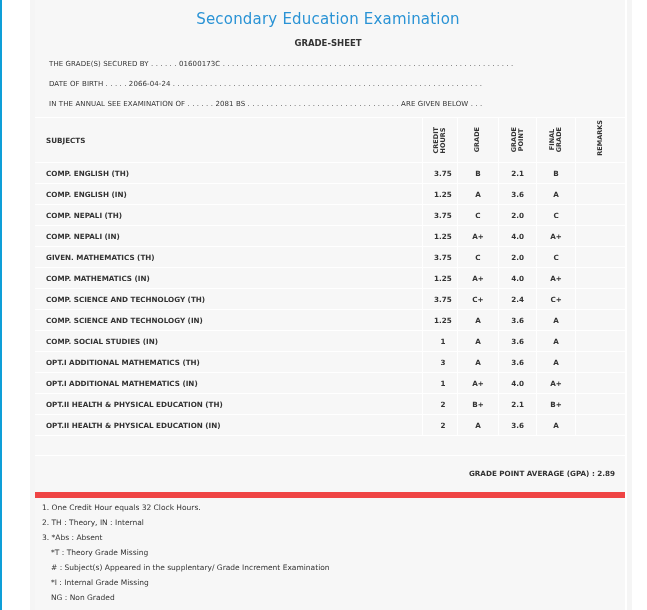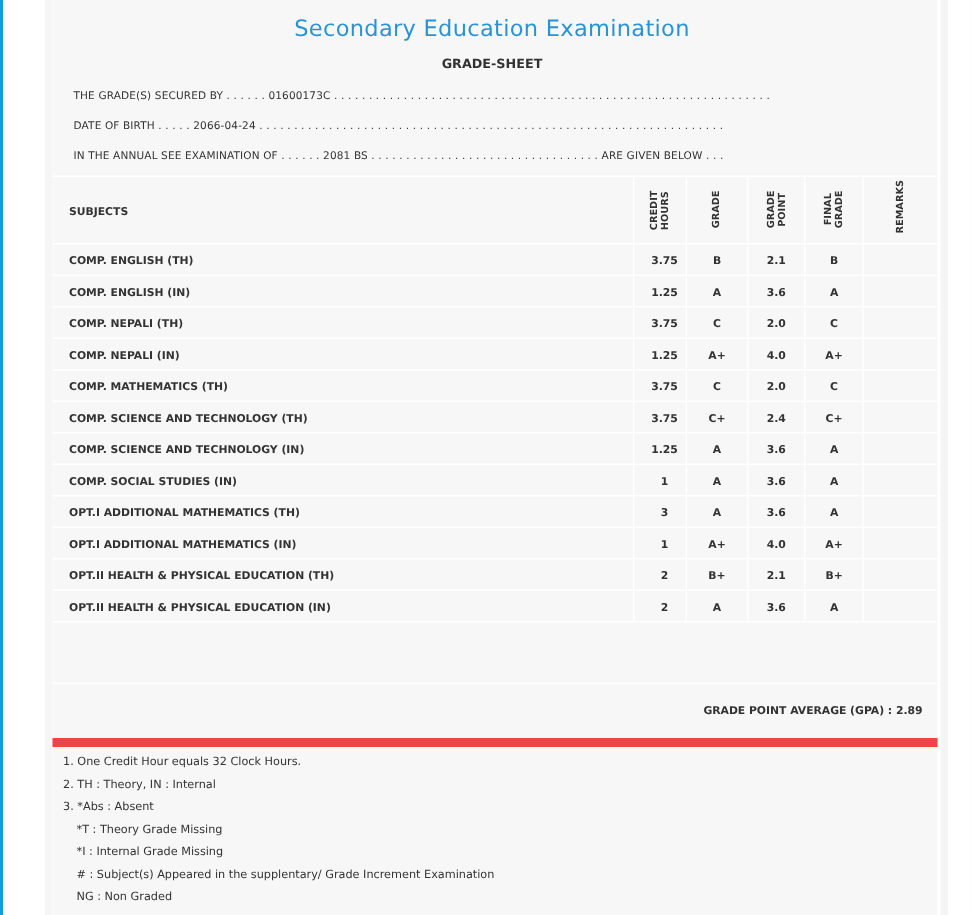--- a/index.html
+++ b/index.html
@@ -233,25 +233,33 @@
         </tr>
         <tr>
           <td>COMP. NEPALI (IN)</td>
           <td class="ch">1.25</td>
           <td class="c">A+</td>
           <td class="c">4.0</td>
           <td class="c">A+</td>
           <td class="c"></td>
         </tr>
         <tr>
-          <td>COMP. MATHEMATICS (TH)</td>
+          <td>GIVEN. MATHEMATICS (TH)</td>
           <td class="ch">3.75</td>
           <td class="c">C</td>
           <td class="c">2.0</td>
           <td class="c">C</td>
+          <td class="c"></td>
+        </tr>
+        <tr>
+          <td>COMP. MATHEMATICS (IN)</td>
+          <td class="ch">1.25</td>
+          <td class="c">A+</td>
+          <td class="c">4.0</td>
+          <td class="c">A+</td>
           <td class="c"></td>
         </tr>
         <tr>
           <td>COMP. SCIENCE AND TECHNOLOGY (TH)</td>
           <td class="ch">3.75</td>
           <td class="c">C+</td>
           <td class="c">2.4</td>
           <td class="c">C+</td>
           <td class="c"></td>
         </tr>
@@ -308,17 +316,17 @@
 
   <div class="gpa-row">
     <span class="gpa-text">GRADE POINT AVERAGE (GPA) : 2.89</span>
   </div>
 
   <div class="notes" id="notes">
       <div>1. One Credit Hour equals 32 Clock Hours.</div>
       <div>2. TH : Theory, IN : Internal</div>
       <div>3. *Abs : Absent</div>
       <div class="indent">*T : Theory Grade Missing</div>
+      <div class="indent"># : Subject(s) Appeared in the supplentary/ Grade Increment Examination</div>
       <div class="indent">*I : Internal Grade Missing</div>
-      <div class="indent"># : Subject(s) Appeared in the supplentary/ Grade Increment Examination</div>
       <div class="indent">NG : Non Graded</div>
     </div>
 </div>
 
 </body></html>

